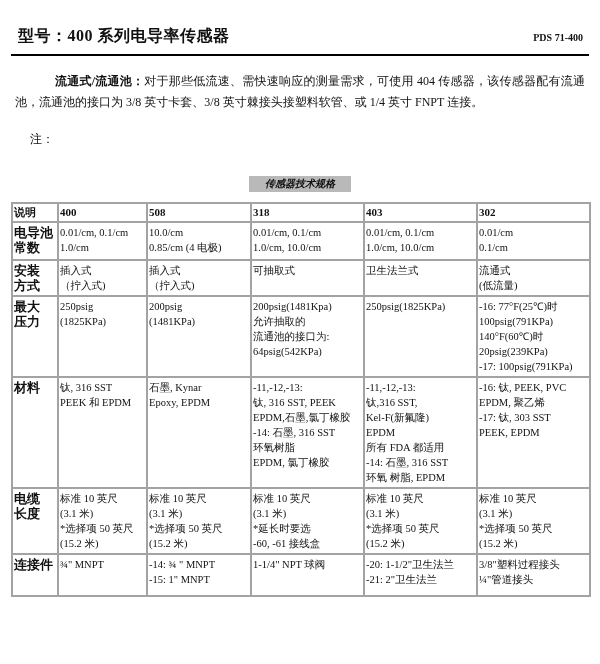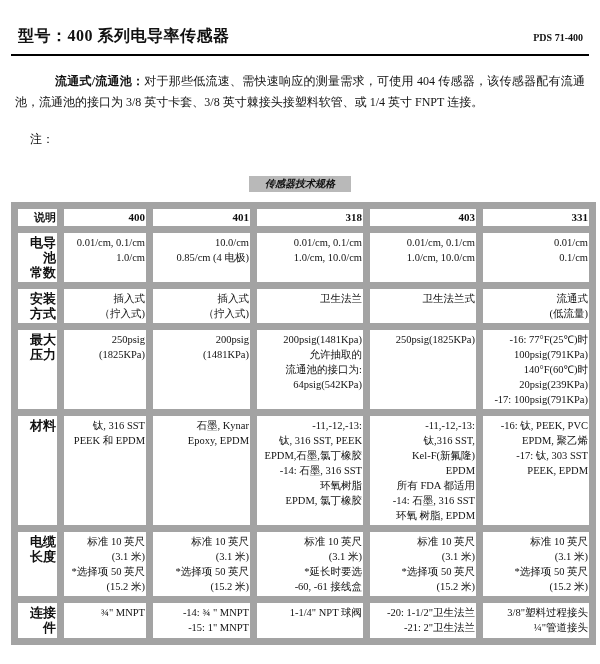--- a/index.html
+++ b/index.html
@@ -59,23 +59,23 @@
   }
   
   table.spec {
     border-collapse: collapse;
     margin-top: 10px;
     width: 578px;
     table-layout: fixed;
     font-size: 10.5px;
   }
   table.spec th, table.spec td {
-    border: 7px solid #a3a3a3;
+    border: 2px solid #a3a3a3;
     padding: 2px 1px;
-    text-align: right;
+    text-align: left;
     vertical-align: top;
     white-space: pre-line;
     line-height: 15px;
     overflow: hidden;
   }
   table.spec { border: 2px solid #000; }
   table.spec th { font-weight: bold; font-size: 11px; padding: 1px; }
   td.row-label { font-weight: bold; font-size: 13px; }
   tr.r-head   { height: 18px; }
   tr.r-cell   { height: 38px; }
@@ -113,24 +113,24 @@
         <col style="width:89px">
         <col style="width:104px">
       <col style="width:113px">
         <col style="width:113px">
         <col style="width:113px">
     </colgroup>
     <tbody>
         <tr class="r-head">
       <th>说明</th>
       <th>400</th>
-      <th>401</th>
+      <th>508</th>
       <th>318</th>
       <th>403</th>
-      <th>331</th>
+      <th>302</th>
     </tr>
     <tr class="r-cell">
       <td class="row-label">电导池
 常数</td>
       <td>0.01/cm, 0.1/cm
 1.0/cm</td>
       <td>10.0/cm
 0.85/cm (4 电极)</td>
       <td>0.01/cm, 0.1/cm
 1.0/cm, 10.0/cm</td>
@@ -139,21 +139,21 @@
       <td>0.01/cm
 0.1/cm</td>
     </tr>
     <tr class="r-mount">
       <td class="row-label">安装
 方式</td>
       <td>插入式
 （拧入式)</td>
       <td>插入式
 （拧入式)</td>
-      <td>卫生法兰</td>
+      <td>可抽取式</td>
       <td>卫生法兰式</td>
       <td>流通式
 (低流量)</td>
     </tr>
     <tr class="r-press">
       <td class="row-label">最大
 压力</td>
       <td>250psig
 (1825KPa)</td>
       <td>200psig

